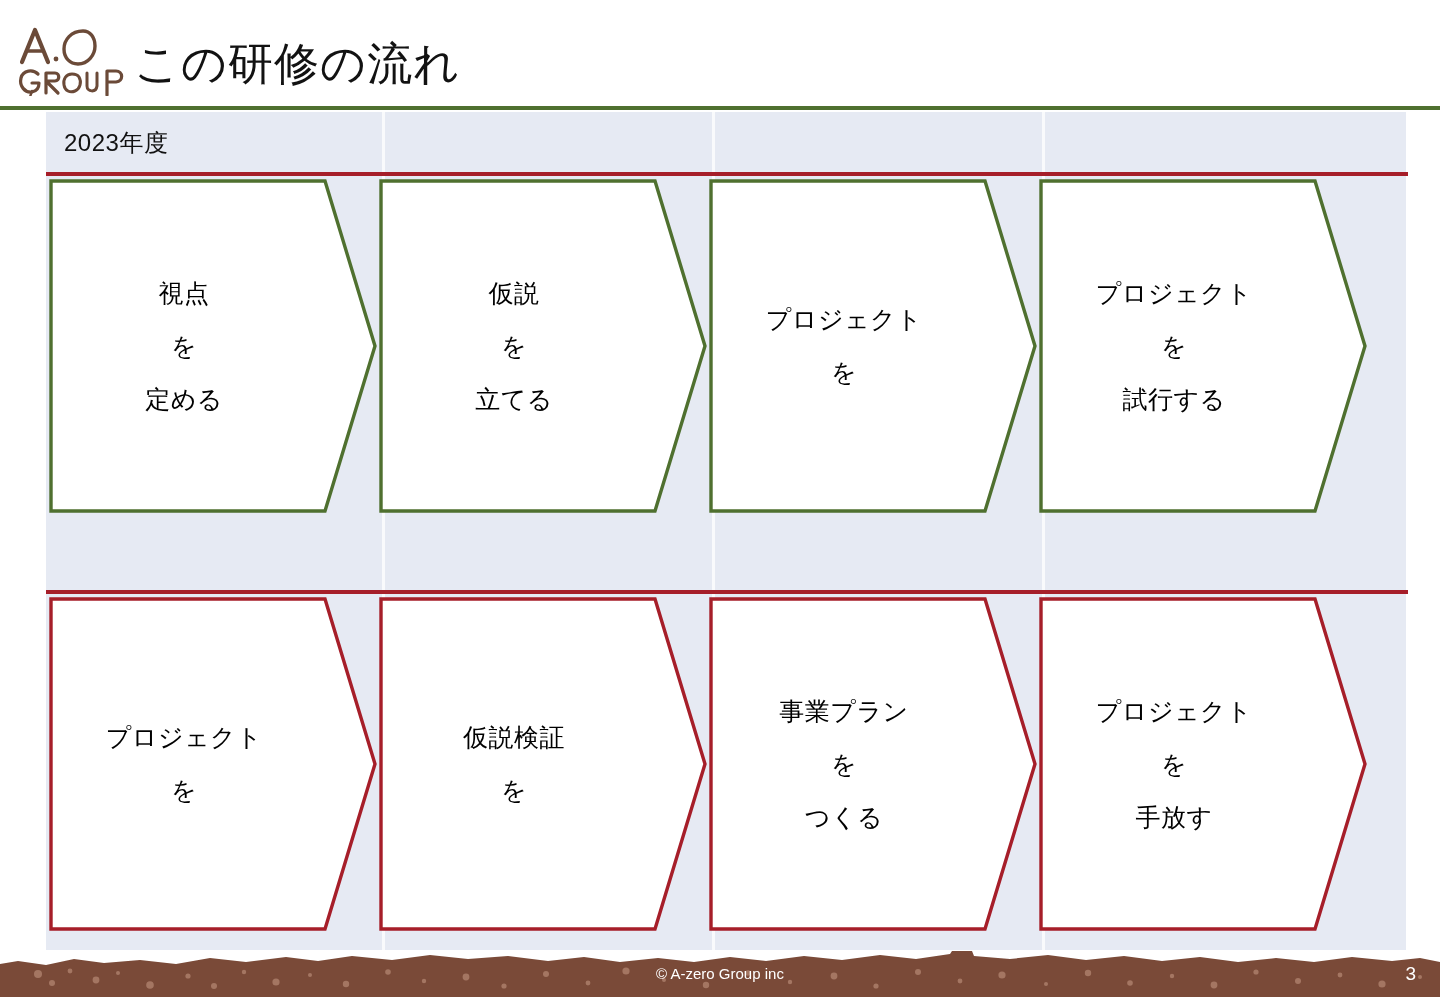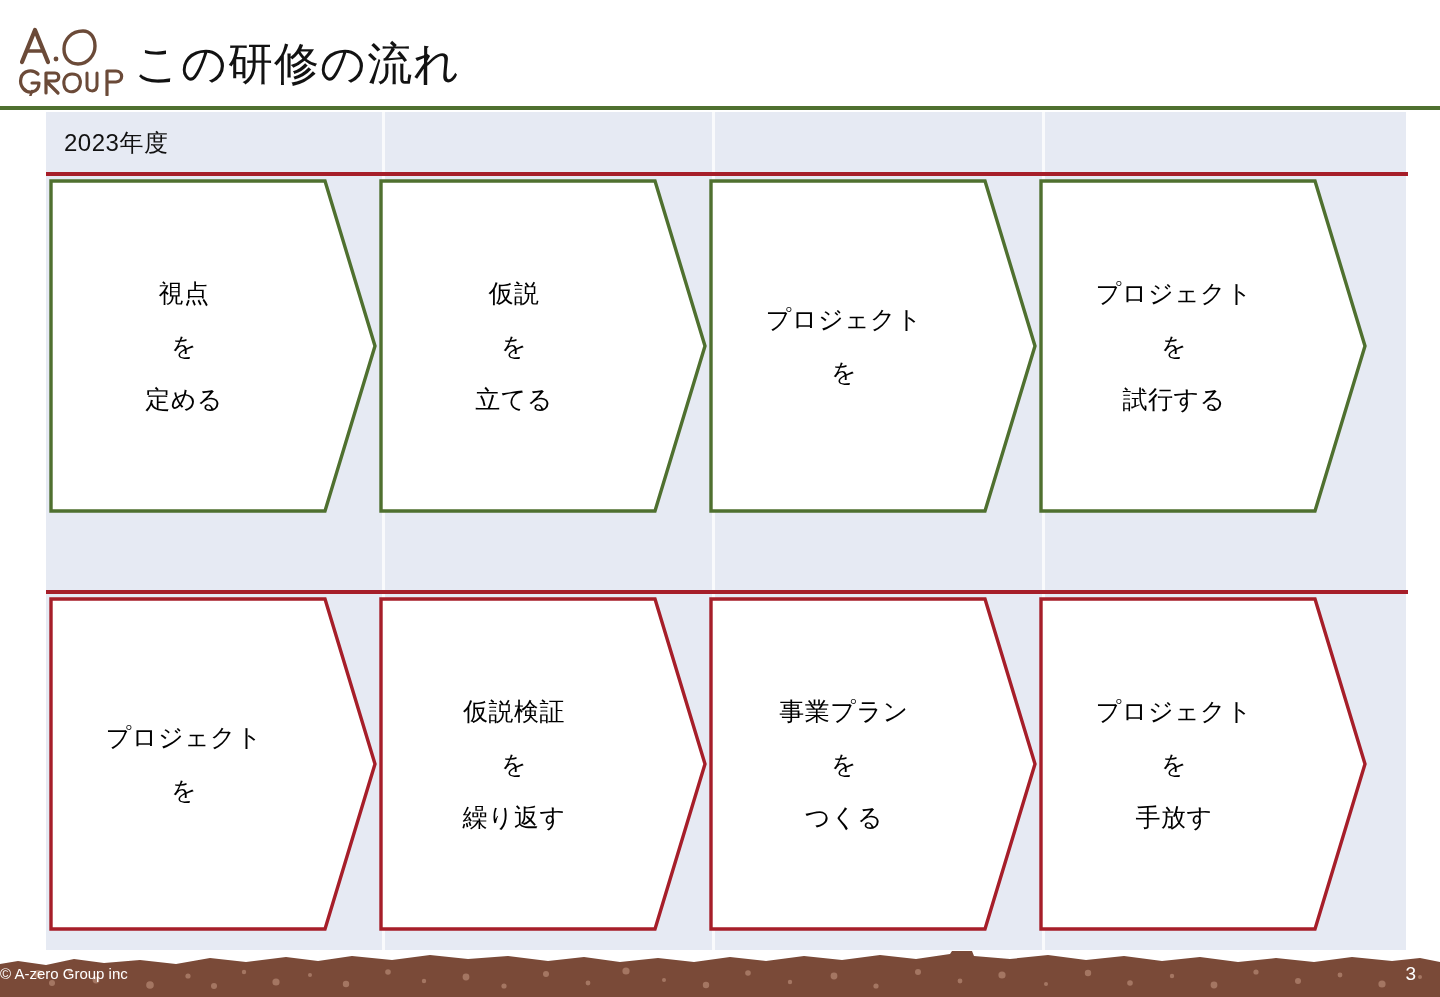--- a/index.html
+++ b/index.html
@@ -129,21 +129,21 @@
     width: 1440px;
     height: 47px;
     overflow: hidden;
   }
   .footer svg { position:absolute; left:0; top:0; display:block; }
   .footer-text {
     position: absolute;
     left: 0;
     top: 14px;
     width: 1440px;
-    text-align: left;
+    text-align: center;
     font-size: 15px;
     line-height: 20px;
     color: #ffffff;
   }
   .page-num {
     position: absolute;
     right: 24px;
     top: 13px;
     font-size: 19px;
     line-height: 22px;
@@ -249,21 +249,20 @@
     </div>
   </div>
 
   <div class="chev" style="left:332px; top:484px">
     <svg viewBox="0 0 330 336" preserveAspectRatio="none">
       <polygon points="3,3 277,3 327,168 277,333 3,333" fill="#ffffff" stroke="#a61e29" stroke-width="3.4"></polygon>
     </svg>
     <div class="chev-label">
       <span class="l">仮説検証</span>
       <span class="l">を</span>
-      <span class="l">繰り返す</span>
     </div>
   </div>
 
   <div class="chev" style="left:662px; top:484px">
     <svg viewBox="0 0 330 336" preserveAspectRatio="none">
       <polygon points="3,3 277,3 327,168 277,333 3,333" fill="#ffffff" stroke="#a61e29" stroke-width="3.4"></polygon>
     </svg>
     <div class="chev-label">
       <span class="l">事業プラン</span>
       <span class="l">を</span>

